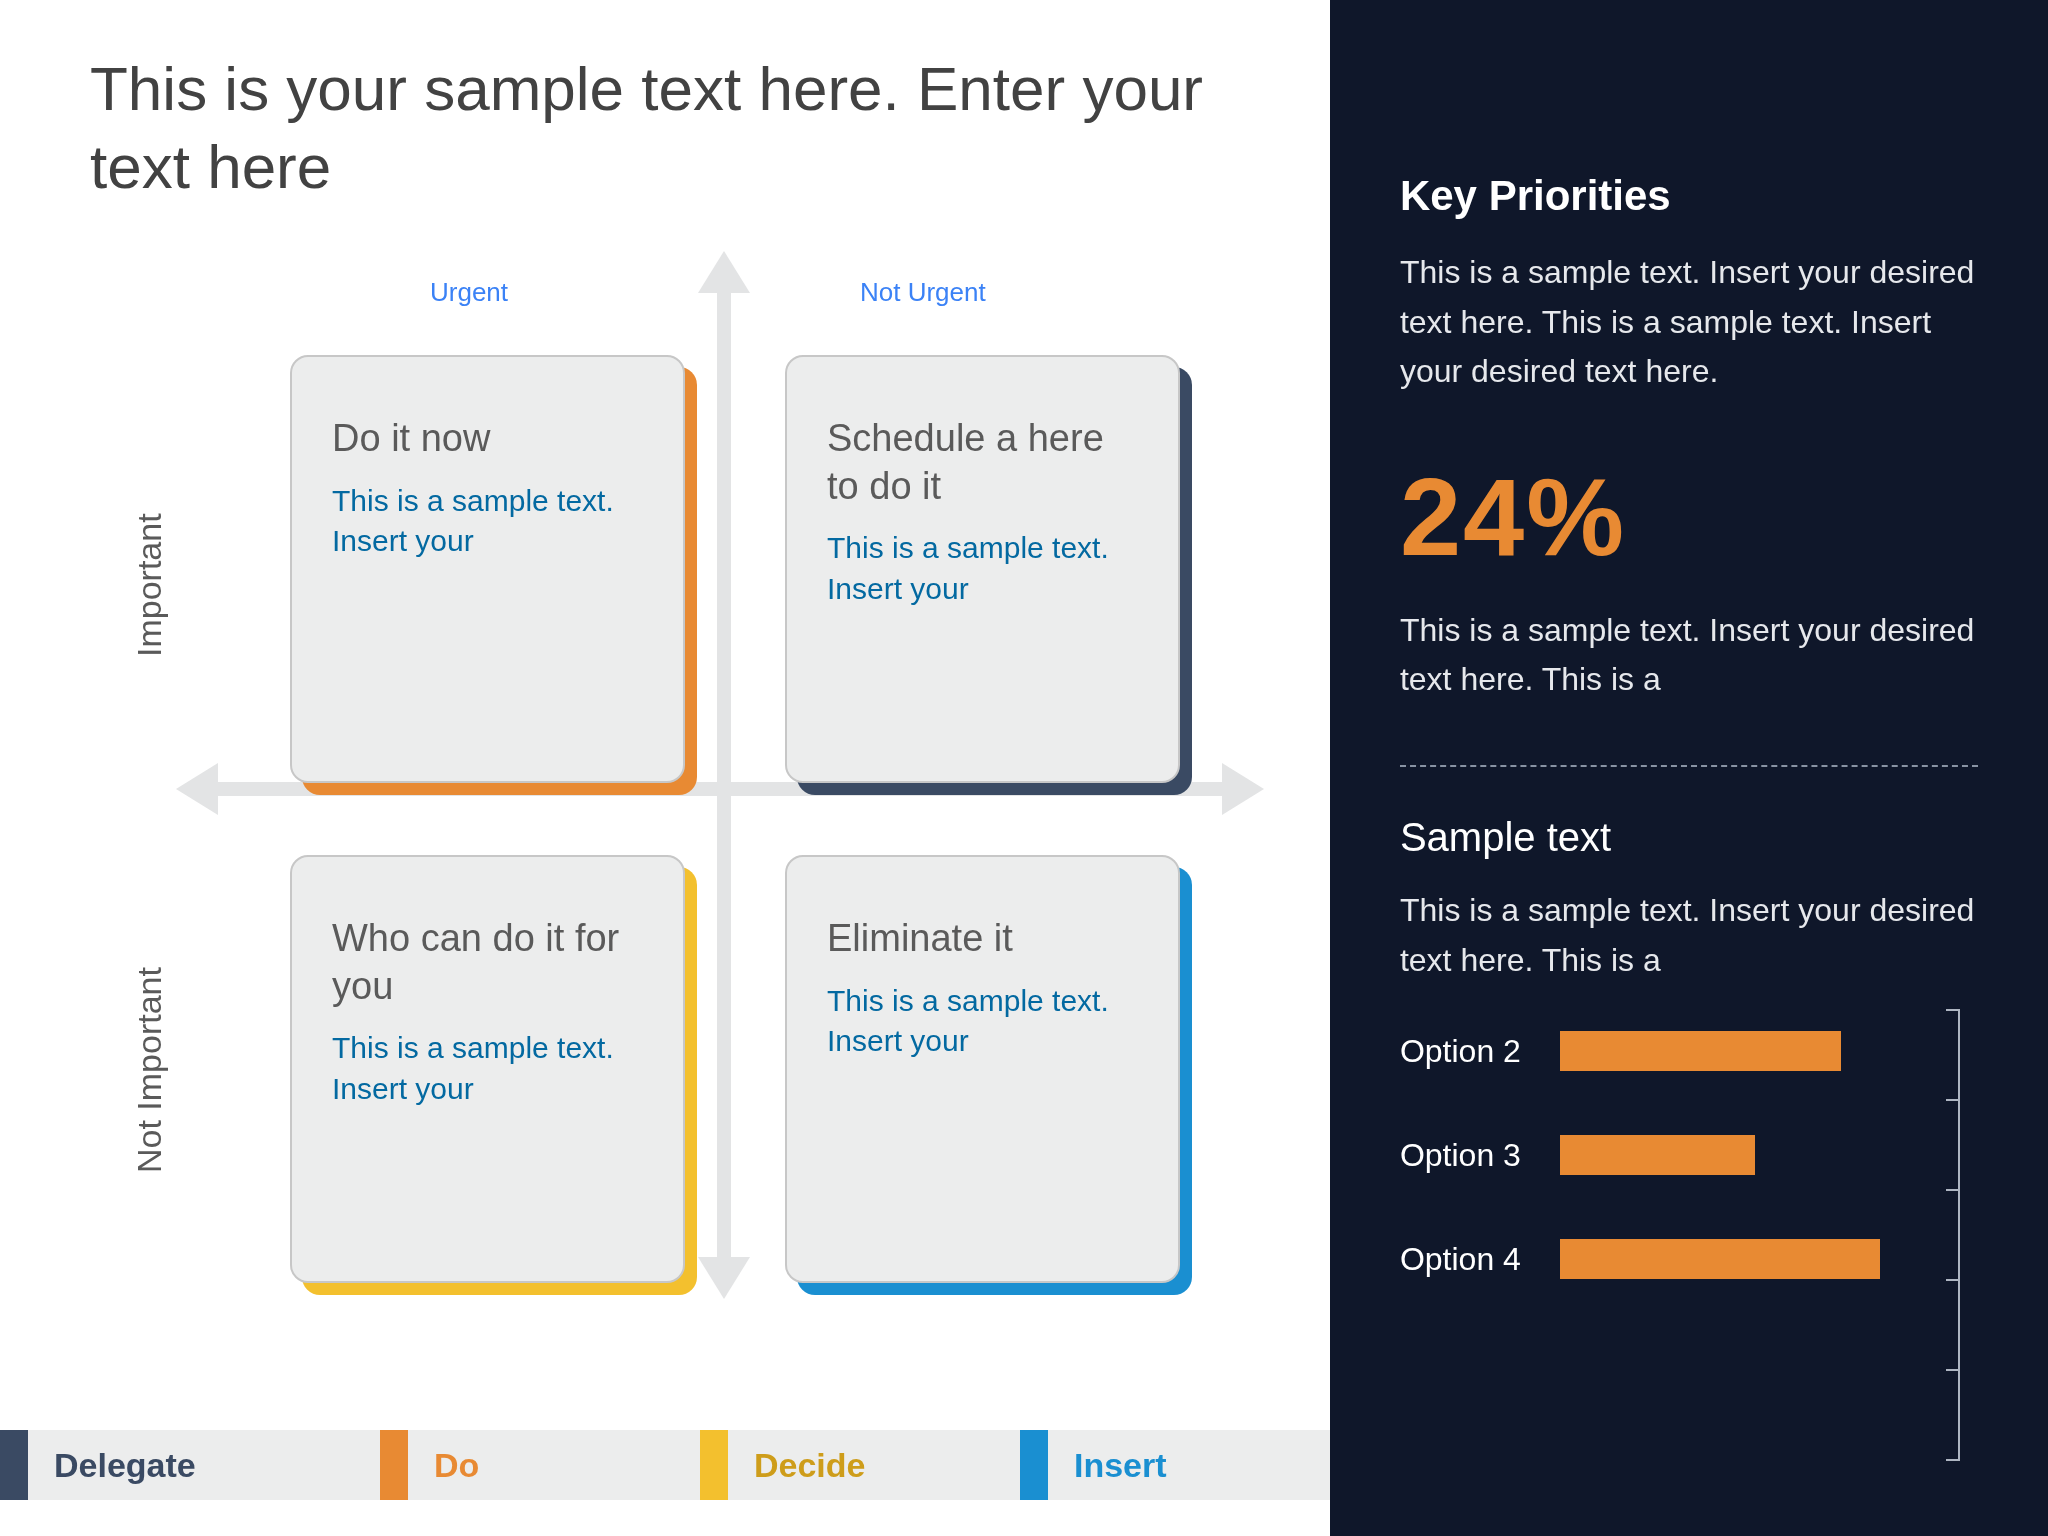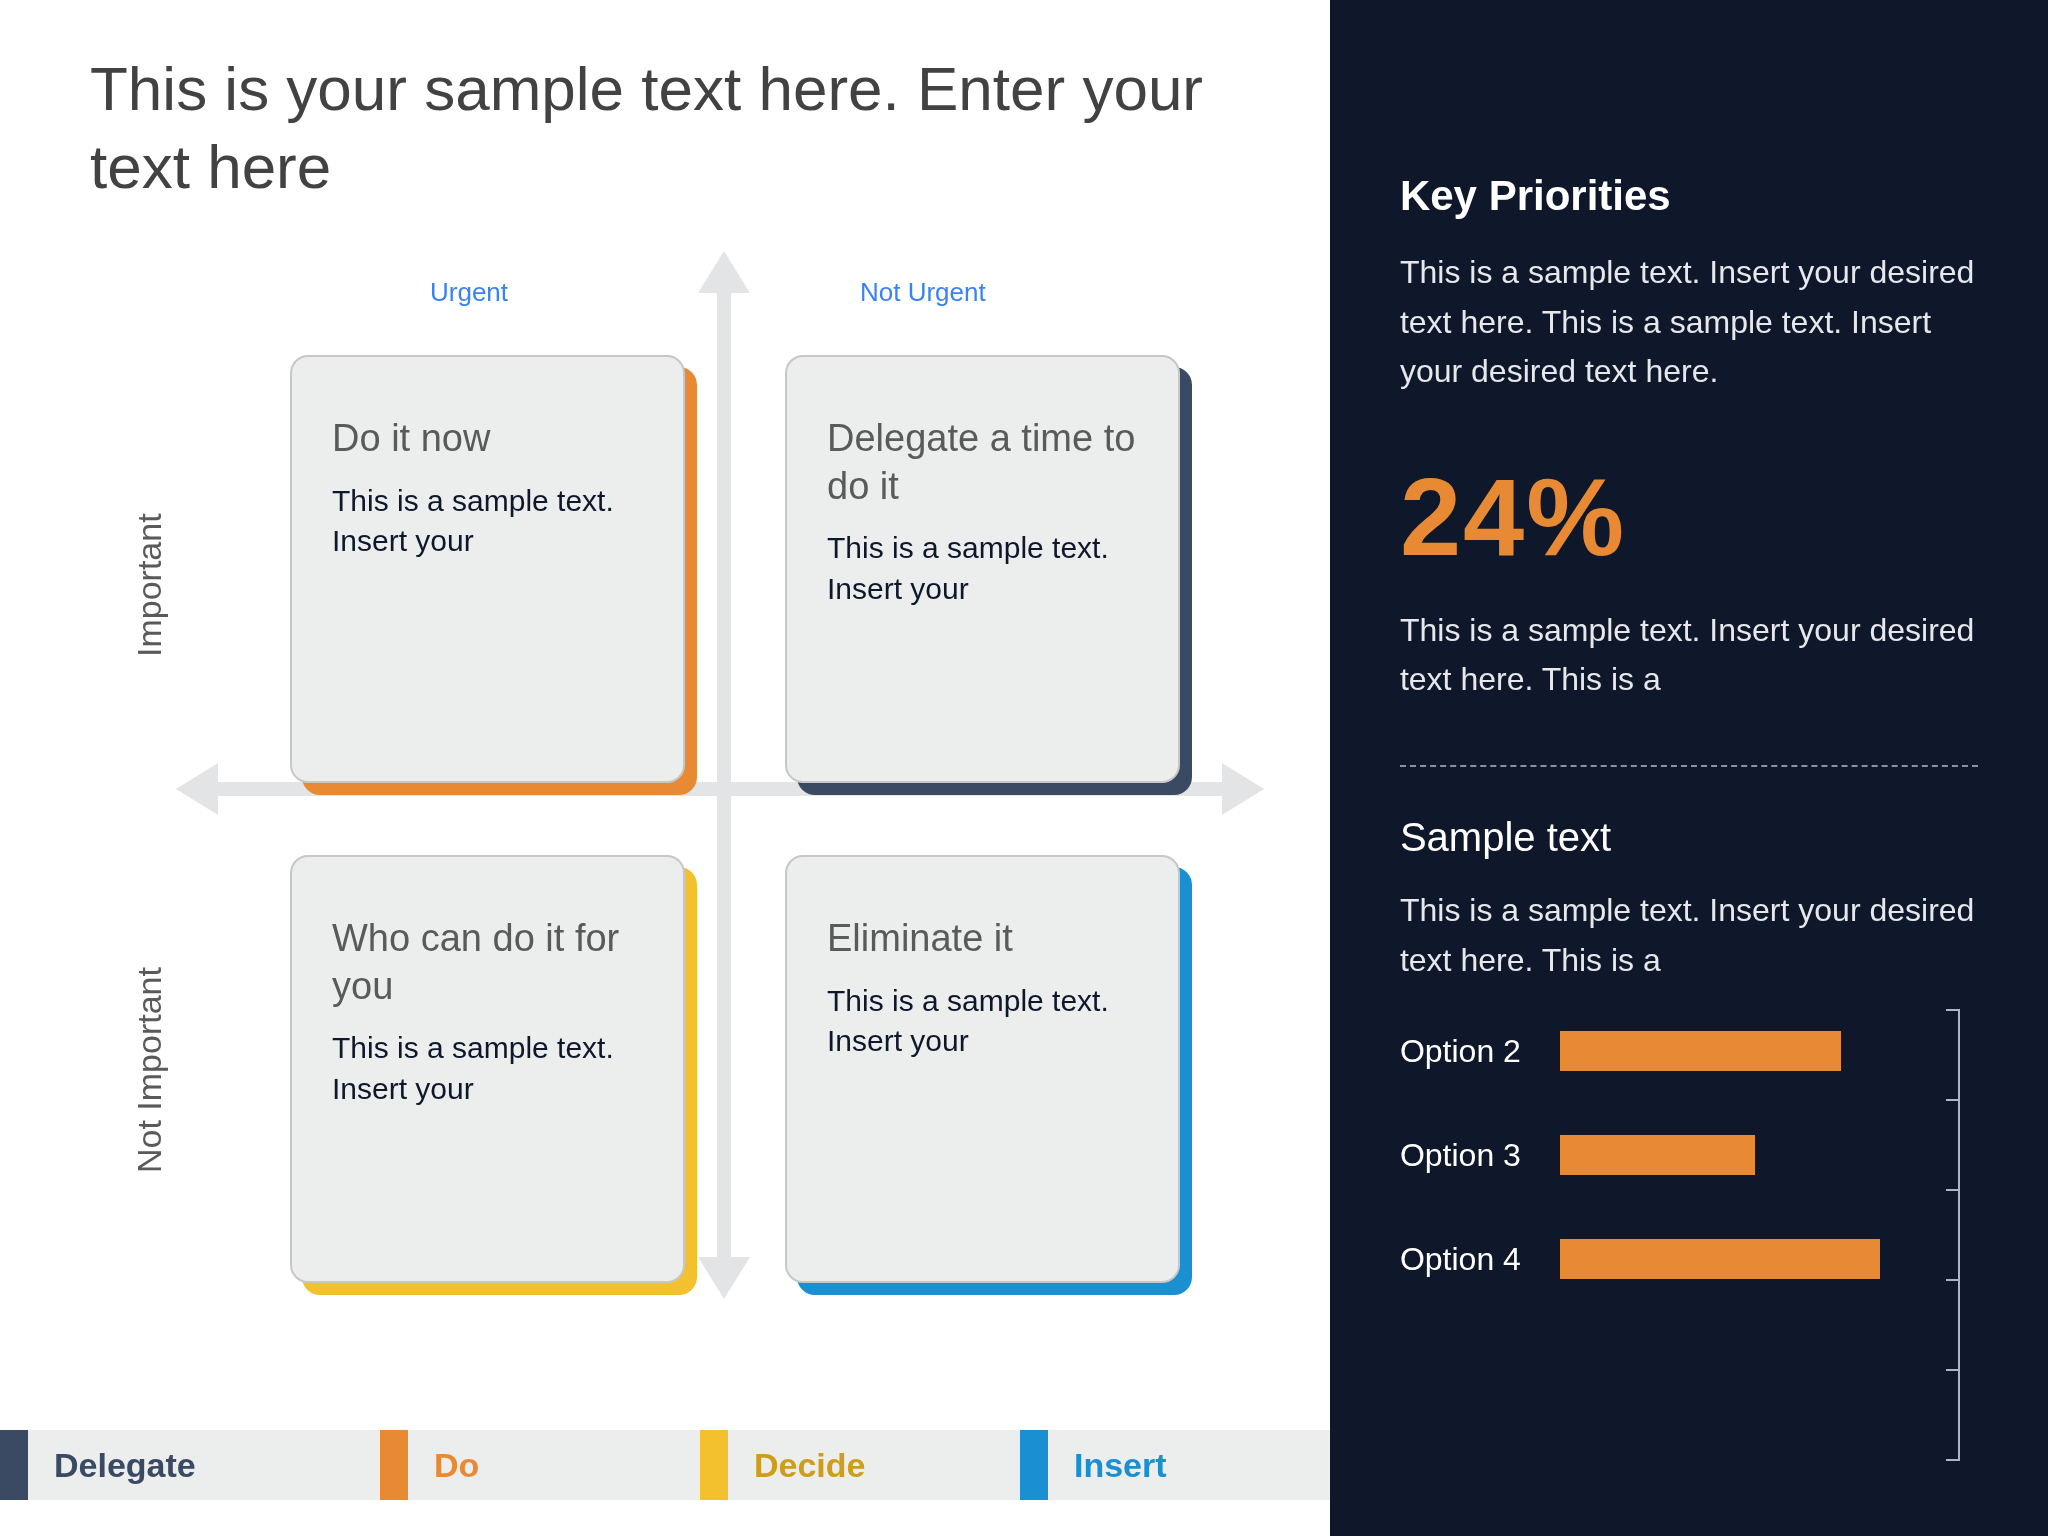--- a/index.html
+++ b/index.html
@@ -33,21 +33,21 @@
   .quad .card { position:absolute; left:0; top:0; width:100%; height:100%; background:#eceded; border:2px solid #c7c7c7; border-radius:18px; padding:58px 36px 30px 40px; }
   .quad.q1 { left:200px; top:110px; }
   .quad.q2 { left:695px; top:110px; }
   .quad.q3 { left:200px; top:610px; }
   .quad.q4 { left:695px; top:610px; }
   .quad.q1 .shadow { background:#e88a33; }
   .quad.q2 .shadow { background:#3a4a63; }
   .quad.q3 .shadow { background:#f3c02e; }
   .quad.q4 .shadow { background:#1a8fd1; }
   .q-title { font-size:38px; color:#5a5a5a; line-height:1.25; margin-bottom:18px; }
-  .q-body { font-size:30px; color:#0f172a; line-height:1.35; }
+  .q-body { font-size:30px; color:#0369a1; line-height:1.35; }
 
   
   .legend { position:absolute; left:0; bottom:36px; width:1336px; height:70px; background:#eceded; display:flex; align-items:center; }
   .legend-item { display:flex; align-items:center; gap:26px; }
   .legend-swatch { width:28px; height:70px; }
   .legend-label { font-size:34px; font-weight:700; }
   .li1 { margin-left:20px; width:320px; }
   .li2 { width:360px; }
   .li3 { width:320px; }
   .li4 { width:300px; }
@@ -98,21 +98,21 @@
       <div class="quad q1">
         <div class="shadow"></div>
         <div class="card">
           <div class="q-title">Do it now</div>
           <div class="q-body">This is a sample text. Insert your</div>
         </div>
       </div>
       <div class="quad q2">
         <div class="shadow"></div>
         <div class="card">
-          <div class="q-title">Delegate a time to do it</div>
+          <div class="q-title">Schedule a here to do it</div>
           <div class="q-body">This is a sample text. Insert your</div>
         </div>
       </div>
       <div class="quad q3">
         <div class="shadow"></div>
         <div class="card">
           <div class="q-title">Who can do it for you</div>
           <div class="q-body">This is a sample text. Insert your</div>
         </div>
       </div>

